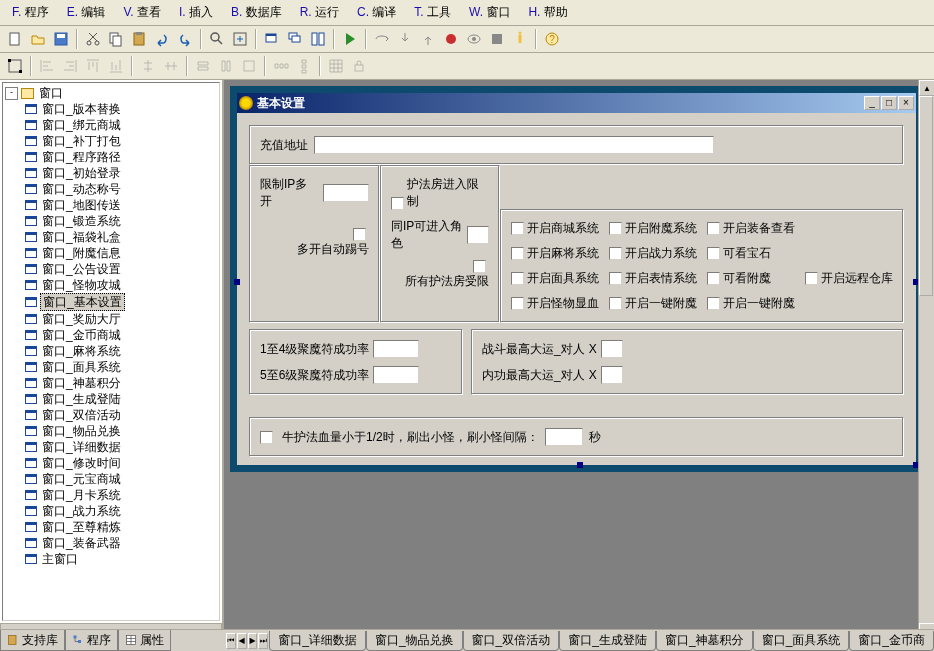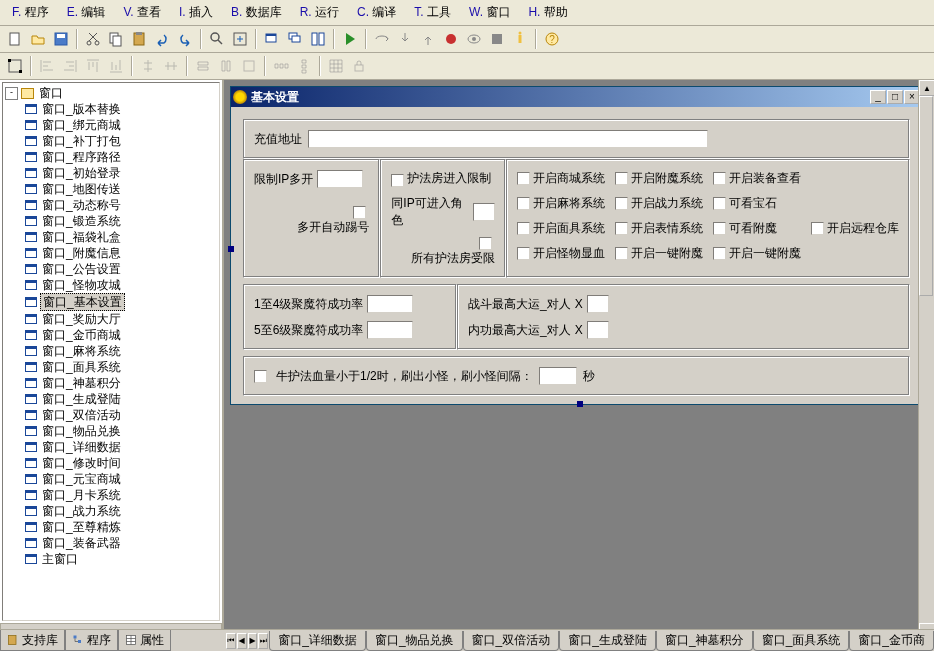--- a/index.html
+++ b/index.html
@@ -19,43 +19,43 @@
 .tree-root .indent { display: inline-block; width: 20px; }
 .tree-toggle { display: inline-block; width: 13px; height: 13px; border: 1px solid #808080; text-align: center; line-height: 9px; font-size: 9px; margin-right: 3px; background: #fff; cursor: default; }
 .folder-icon { width: 13px; height: 11px; background: #ffe9a2; border: 1px solid #b8860b; margin-right: 3px; display: inline-block; }
 .form-icon { width: 12px; height: 10px; background: #fff; border: 1px solid #1a4799; border-top: 3px solid #1a4799; margin-right: 3px; display: inline-block; }
 .tree-label { padding: 0 2px; }
 .tree-label.sel { background: #d4d0c8; border: 1px dotted #000; }
 .left-scroll-h { height: 16px; background: #d4d0c8; border: 1px solid #aca899; }
 .right-panel { flex: 1; background: #808080; position: relative; overflow: hidden; }
 .designer-scroll { position: absolute; top: 0; right: 0; width: 16px; height: 100%; background: #d4d0c8; border-left: 1px solid #aca899; }
 .scroll-btn { width: 16px; height: 16px; background: #d4d0c8; border: 1px outset #fff; display: flex; align-items: center; justify-content: center; font-size: 8px; }
-.designer-form { position: absolute; left: 6px; top: 6px; width: 693px; background: #d4d0c8; border: 1px solid #0c4a6e; }
+.designer-form { position: absolute; left: 6px; top: 6px; width: 693px; background: #d4d0c8; border: 7px solid #0c4a6e; }
 .form-titlebar { height: 20px; background: linear-gradient(90deg, #0a246a, #a6caf0); display: flex; align-items: center; padding: 0 2px; }
 .form-title-icon { width: 14px; height: 14px; background: radial-gradient(circle, #ffd700 40%, #b8860b 70%); border-radius: 50%; margin-right: 4px; }
 .form-title-text { color: #fff; font-weight: bold; flex: 1; }
 .tb-winbtn { width: 16px; height: 14px; background: #d4d0c8; border: 1px outset #fff; margin-left: 1px; display: flex; align-items: center; justify-content: center; font-size: 10px; font-family: Arial; line-height: 1; }
 .form-body { padding: 12px 12px 8px 12px; }
 .group-row { display: flex; gap: 0; margin-bottom: 6px; }
 .group-box { border: 1px solid #808080; border-right-color: #fff; border-bottom-color: #fff; box-shadow: inset -1px -1px 0 #808080, inset 1px 1px 0 #fff; padding: 10px 10px; }
 .group-single { display: flex; align-items: center; gap: 6px; }
 .field-input { border: 1px inset #d4d0c8; background: #fff; height: 18px; padding: 0 2px; }
 .w-long { width: 400px; }
 .w-50 { width: 46px; }
 .w-20 { width: 22px; }
 .w-40 { width: 38px; }
 .checkbox { width: 13px; height: 13px; border: 1px inset #d4d0c8; background: #fff; display: inline-block; vertical-align: middle; margin-right: 3px; }
 .cb-row { display: flex; align-items: flex-end; margin-bottom: 8px; }
 .cb-row:last-child { margin-bottom: 0; flex-direction: column; }
 .col-g1 { width: 160px; }
 .col-g2 { width: 146px; }
-.col-g3 { flex: 1; }
+.col-g3 { flex: 1; margin-top: 44px; }
 .g3-grid { display: grid; grid-template-columns: repeat(4, auto); gap: 8px 10px; }
 .g3-cell { display: flex; align-items: center; white-space: nowrap; }
-.row3 { display: flex; gap: 0; margin-bottom: 6px; }
+.row3 { display: flex; gap: 8px; margin-bottom: 22px; }
 .row3 .group-box { display: flex; flex-direction: column; gap: 8px; }
 .row3-left { width: 214px; }
 .row3-right { flex: 1; }
 .lbl-inline { display: flex; align-items: center; gap: 4px; }
 .handle { position: absolute; width: 6px; height: 6px; background: #000080; }
 .bottom-tabs-left { position: absolute; left: 0; bottom: 0; width: 224px; height: 22px; background: #d4d0c8; display: flex; border-top: 1px solid #aca899; }
 .btab { border: 1px solid #808080; border-top: none; padding: 2px 6px; background: #d4d0c8; display: flex; align-items: center; gap: 3px; font-size: 12px; }
 .btab .ic { width: 12px; height: 12px; }
 .bottom-tabs-right { position: absolute; left: 224px; right: 0; bottom: 0; height: 22px; background: #d4d0c8; display: flex; align-items: center; border-top: 1px solid #aca899; padding-left: 2px; overflow: hidden; }
 .nav-btn { width: 16px; height: 16px; border: 1px outset #fff; background: #d4d0c8; display: flex; align-items: center; justify-content: center; font-size: 8px; margin-right: 1px; }
@@ -322,26 +322,26 @@
             <span class="tree-label">窗口_程序路径</span>
           </li>
           <li>
             <span class="indent"></span>
             <span class="form-icon"></span>
             <span class="tree-label">窗口_初始登录</span>
           </li>
           <li>
             <span class="indent"></span>
             <span class="form-icon"></span>
+            <span class="tree-label">窗口_动态称号</span>
+          </li>
+          <li>
+            <span class="indent"></span>
+            <span class="form-icon"></span>
             <span class="tree-label">窗口_地图传送</span>
-          </li>
-          <li>
-            <span class="indent"></span>
-            <span class="form-icon"></span>
-            <span class="tree-label">窗口_动态称号</span>
           </li>
           <li>
             <span class="indent"></span>
             <span class="form-icon"></span>
             <span class="tree-label">窗口_锻造系统</span>
           </li>
           <li>
             <span class="indent"></span>
             <span class="form-icon"></span>
             <span class="tree-label">窗口_福袋礼盒</span>

